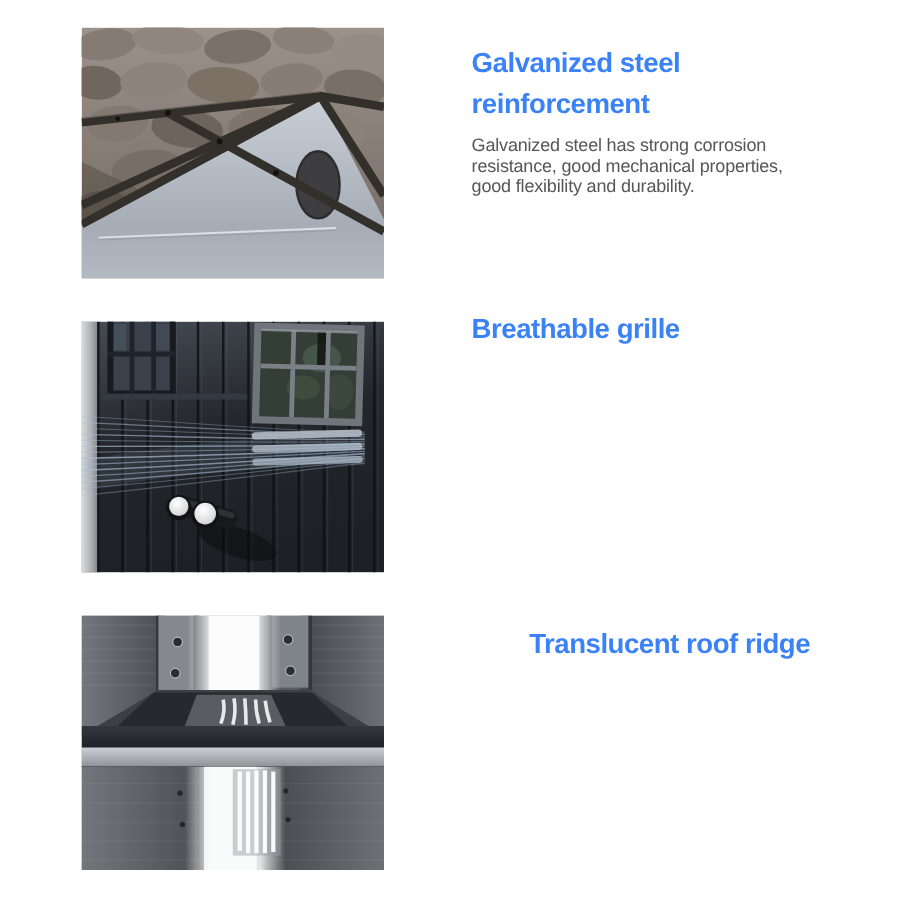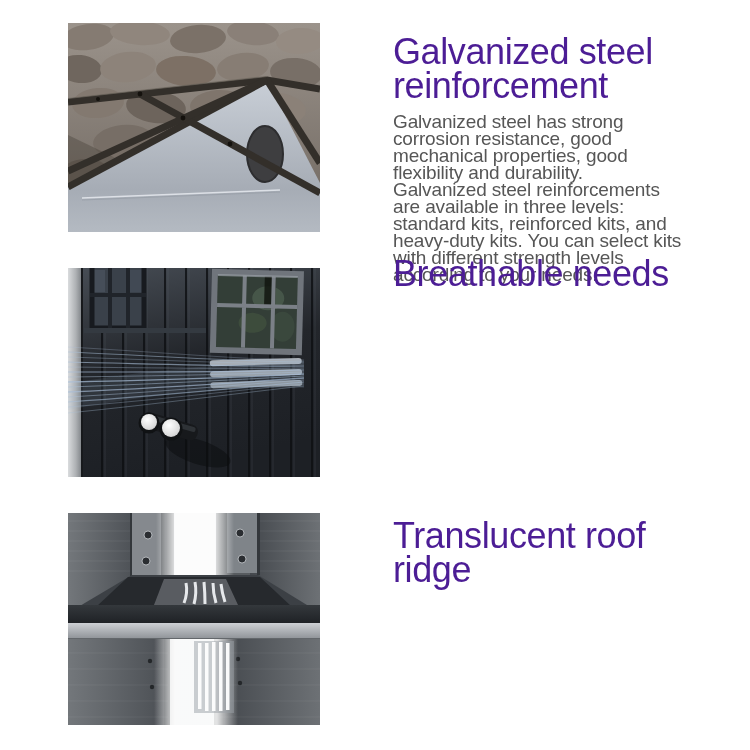--- a/index.html
+++ b/index.html
@@ -6,24 +6,24 @@
   body { width:750px; height:750px; font-family:"Liberation Sans", sans-serif; }
   .canvas { position:relative; width:750px; height:750px; background:#ffffff; overflow:hidden; }
   .photo { position:absolute; left:68px; margin:0; padding:0; }
   .row-1 .photo { top:23px;  width:252px; height:209px; }
   .row-2 .photo { top:268px; width:252px; height:209px; }
   .row-3 .photo { top:513px; width:252px; height:212px; }
   .photo svg { display:block; width:100%; height:100%; }
   .copy { position:absolute; left:393px; width:292px; }
   .row-1 .copy { top:35px; }
   .row-2 .copy { top:257px; }
-  .row-3 .copy { top:519px; }
-  h2 { margin:0 0 10px 0; font-size:36px; line-height:34px; font-weight:400;
-       color:#4c1d95; letter-spacing:-0.4px; }
-  p  { margin:0; font-size:19px; line-height:17px; color:#565656; letter-spacing:-0.15px; }
+  .row-3 .copy { top:519px;margin-left:48px; }
+  h2 { margin:0 0 10px 0; font-size:23px; line-height:34px; font-weight:700;
+       color:#3b82f6; letter-spacing:-0.4px; }
+  p  { margin:0; font-size:15px; line-height:17px; color:#565656; letter-spacing:-0.15px; }
 </style>
 </head>
 <body>
 
 <div class="canvas">
 
   <section class="row row-1">
     <figure class="photo" role="img" aria-label="Dark steel gable roof frame of shed against stone wall">
       <svg viewBox="0 0 252 209" preserveAspectRatio="none">
         <defs>
@@ -77,21 +77,20 @@
           <circle cx="72" cy="71" r="2.4"></circle>
           <circle cx="115" cy="95" r="2.4"></circle>
           <circle cx="162" cy="121" r="2.4"></circle>
           <circle cx="30" cy="76" r="2"></circle>
         </g>
       </svg>
     </figure>
     <div class="copy">
       <h2>Galvanized steel reinforcement</h2>
       <p>Galvanized steel has strong corrosion resistance, good mechanical properties, good flexibility and durability.</p>
-      <p>Galvanized steel reinforcements are available in three levels: standard kits, reinforced kits, and heavy-duty kits. You can select kits with different strength levels according to your needs.</p>
     </div>
   </section>
 
   <section class="row row-2">
     <figure class="photo" role="img" aria-label="Dark shed wall with louvered grille releasing blue airflow">
       <svg viewBox="0 0 252 209" preserveAspectRatio="none">
         <defs>
           <linearGradient id="g2bg" x1="0" y1="0" x2="0.25" y2="1">
             <stop offset="0" stop-color="#474d55"></stop>
               <stop offset="0.5" stop-color="#23262b"></stop>
@@ -164,21 +163,21 @@
             <rect x="75" y="152" width="52" height="5" rx="2.5" fill="#34383d" opacity="0.8"></rect>
           </g>
           <circle cx="81" cy="155" r="10.5" fill="#101214"></circle>
           <circle cx="81" cy="154" r="8" fill="url(#g2knob)"></circle>
           <circle cx="103" cy="161" r="11.5" fill="#101214"></circle>
           <circle cx="103" cy="160" r="9" fill="url(#g2knob)"></circle>
         </g>
       </svg>
     </figure>
     <div class="copy">
-      <h2>Breathable needs</h2>
+      <h2>Breathable grille</h2>
     </div>
   </section>
 
   <section class="row row-3">
     <figure class="photo" role="img" aria-label="Shed interior with daylight shining through translucent roof ridge">
       <svg viewBox="0 0 252 212" preserveAspectRatio="none">
         <defs>
           <linearGradient id="g3wallL" x1="0" y1="0" x2="1" y2="0">
             <stop offset="0" stop-color="#73777b"></stop>
               <stop offset="1" stop-color="#4a4e53"></stop>

